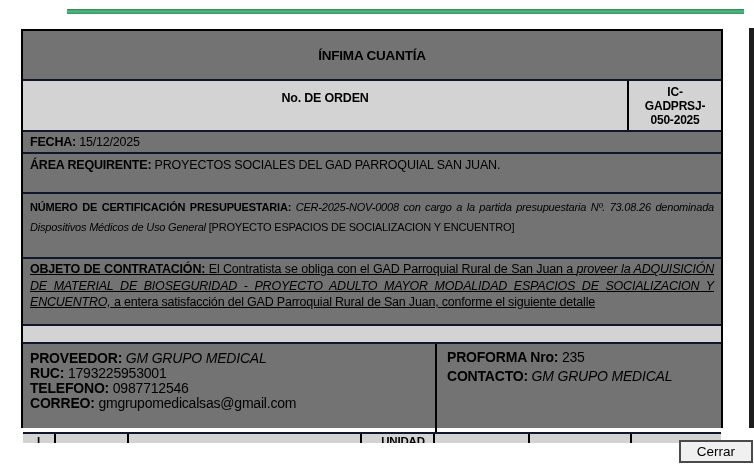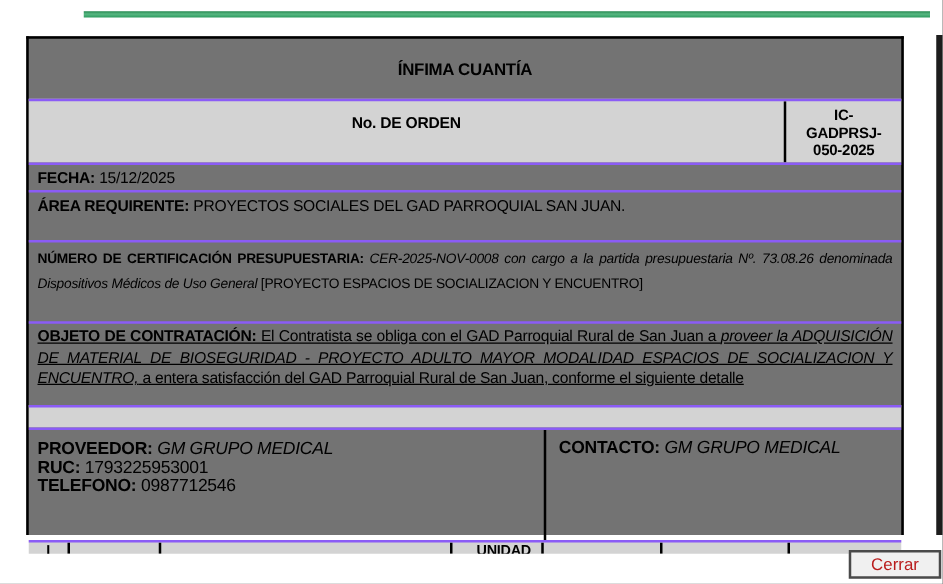--- a/index.html
+++ b/index.html
@@ -15,21 +15,21 @@
   }
   .scrollbar{
     position:absolute;left:749px;top:28px;width:5px;height:400px;
     background:#1d1d1d;
   }
   .doc{
     position:absolute;left:21px;top:29px;width:702px;height:399px;
     box-sizing:border-box;border:2px solid #000;border-bottom:none;
     background:#737373;
   }
-  .row{box-sizing:border-box;border-top:2px solid #8b5cf6;overflow:hidden;position:relative;}
+  .row{box-sizing:border-box;border-top:2px solid #0f172a;overflow:hidden;position:relative;}
   .row.first{border-top:none;}
   .gray{background:#d3d3d3;}
   .b{font-weight:bold;}
   .i{font-style:italic;}
   
   .r-title{height:48px;display:flex;align-items:center;justify-content:center;
     font-weight:bold;font-size:13.5px;}
   .r-order{height:51px;display:flex;}
   .r-order .ordlbl{flex:1;text-align:center;font-weight:bold;font-size:12.5px;
     line-height:16px;padding-top:9px;}
@@ -44,21 +44,21 @@
   .r-prov .pleft{width:414px;box-sizing:border-box;border-right:2px solid #000;
     padding:7px 4px 0 7px;line-height:15px;}
   .r-prov .pright{flex:1;padding:4px 4px 0 10px;line-height:18.5px;}
   .r-items{height:11px;}
   .vdiv{position:absolute;top:0;bottom:0;width:2px;background:#000;}
   .itemtxt{position:absolute;top:1px;font-weight:bold;font-size:11.5px;text-align:center;}
   .close-btn{
     position:absolute;left:679px;top:440px;width:74px;height:23px;
     box-sizing:border-box;background:#f0f0f0;border:2px solid #4a4a4a;
     display:flex;align-items:center;justify-content:center;
-    font-family:"Liberation Sans", sans-serif;font-size:13.5px;color:#b91c1c;
+    font-family:"Liberation Sans", sans-serif;font-size:13.5px;color:#000000;
     letter-spacing:0;cursor:pointer;padding:0;
   }
 </style>
 </head>
 <body>
 
 <div class="accent-bar"></div>
 
 <div class="doc">
 
@@ -93,22 +93,24 @@
     <span class="b">OBJETO DE CONTRATACIÓN: </span><span>El Contratista se obliga con el GAD Parroquial Rural de San Juan a </span><span class="i">proveer la ADQUISICIÓN DE MATERIAL DE BIOSEGURIDAD - PROYECTO ADULTO MAYOR MODALIDAD ESPACIOS DE SOCIALIZACION Y ENCUENTRO,</span><span> a entera satisfacción del GAD Parroquial Rural de San Juan, conforme el siguiente detalle</span>
   </div>
 
   <div class="row gray r-grayband"></div>
 
   <div class="row r-prov">
     <div class="pleft">
       <div><span class="b">PROVEEDOR:</span><span class="i"> GM GRUPO MEDICAL</span></div>
       <div><span class="b">RUC:</span><span> 1793225953001</span></div>
       <div><span class="b">TELEFONO:</span><span> 0987712546</span></div>
+      <div><span class="b">CORREO:</span><span> gmgrupomedicalsas@gmail.com</span></div>
     </div>
     <div class="pright">
+      <div><span class="b">PROFORMA Nro:</span><span> 235</span></div>
       <div><span class="b">CONTACTO:</span><span class="i"> GM GRUPO MEDICAL</span></div>
     </div>
   </div>
 
   <div class="row gray r-items">
     <div class="vdiv" style="left:31px"></div>
     <div class="vdiv" style="left:104px"></div>
     <div class="vdiv" style="left:337px"></div>
     <div class="vdiv" style="left:410px"></div>
     <div class="vdiv" style="left:505px"></div>

